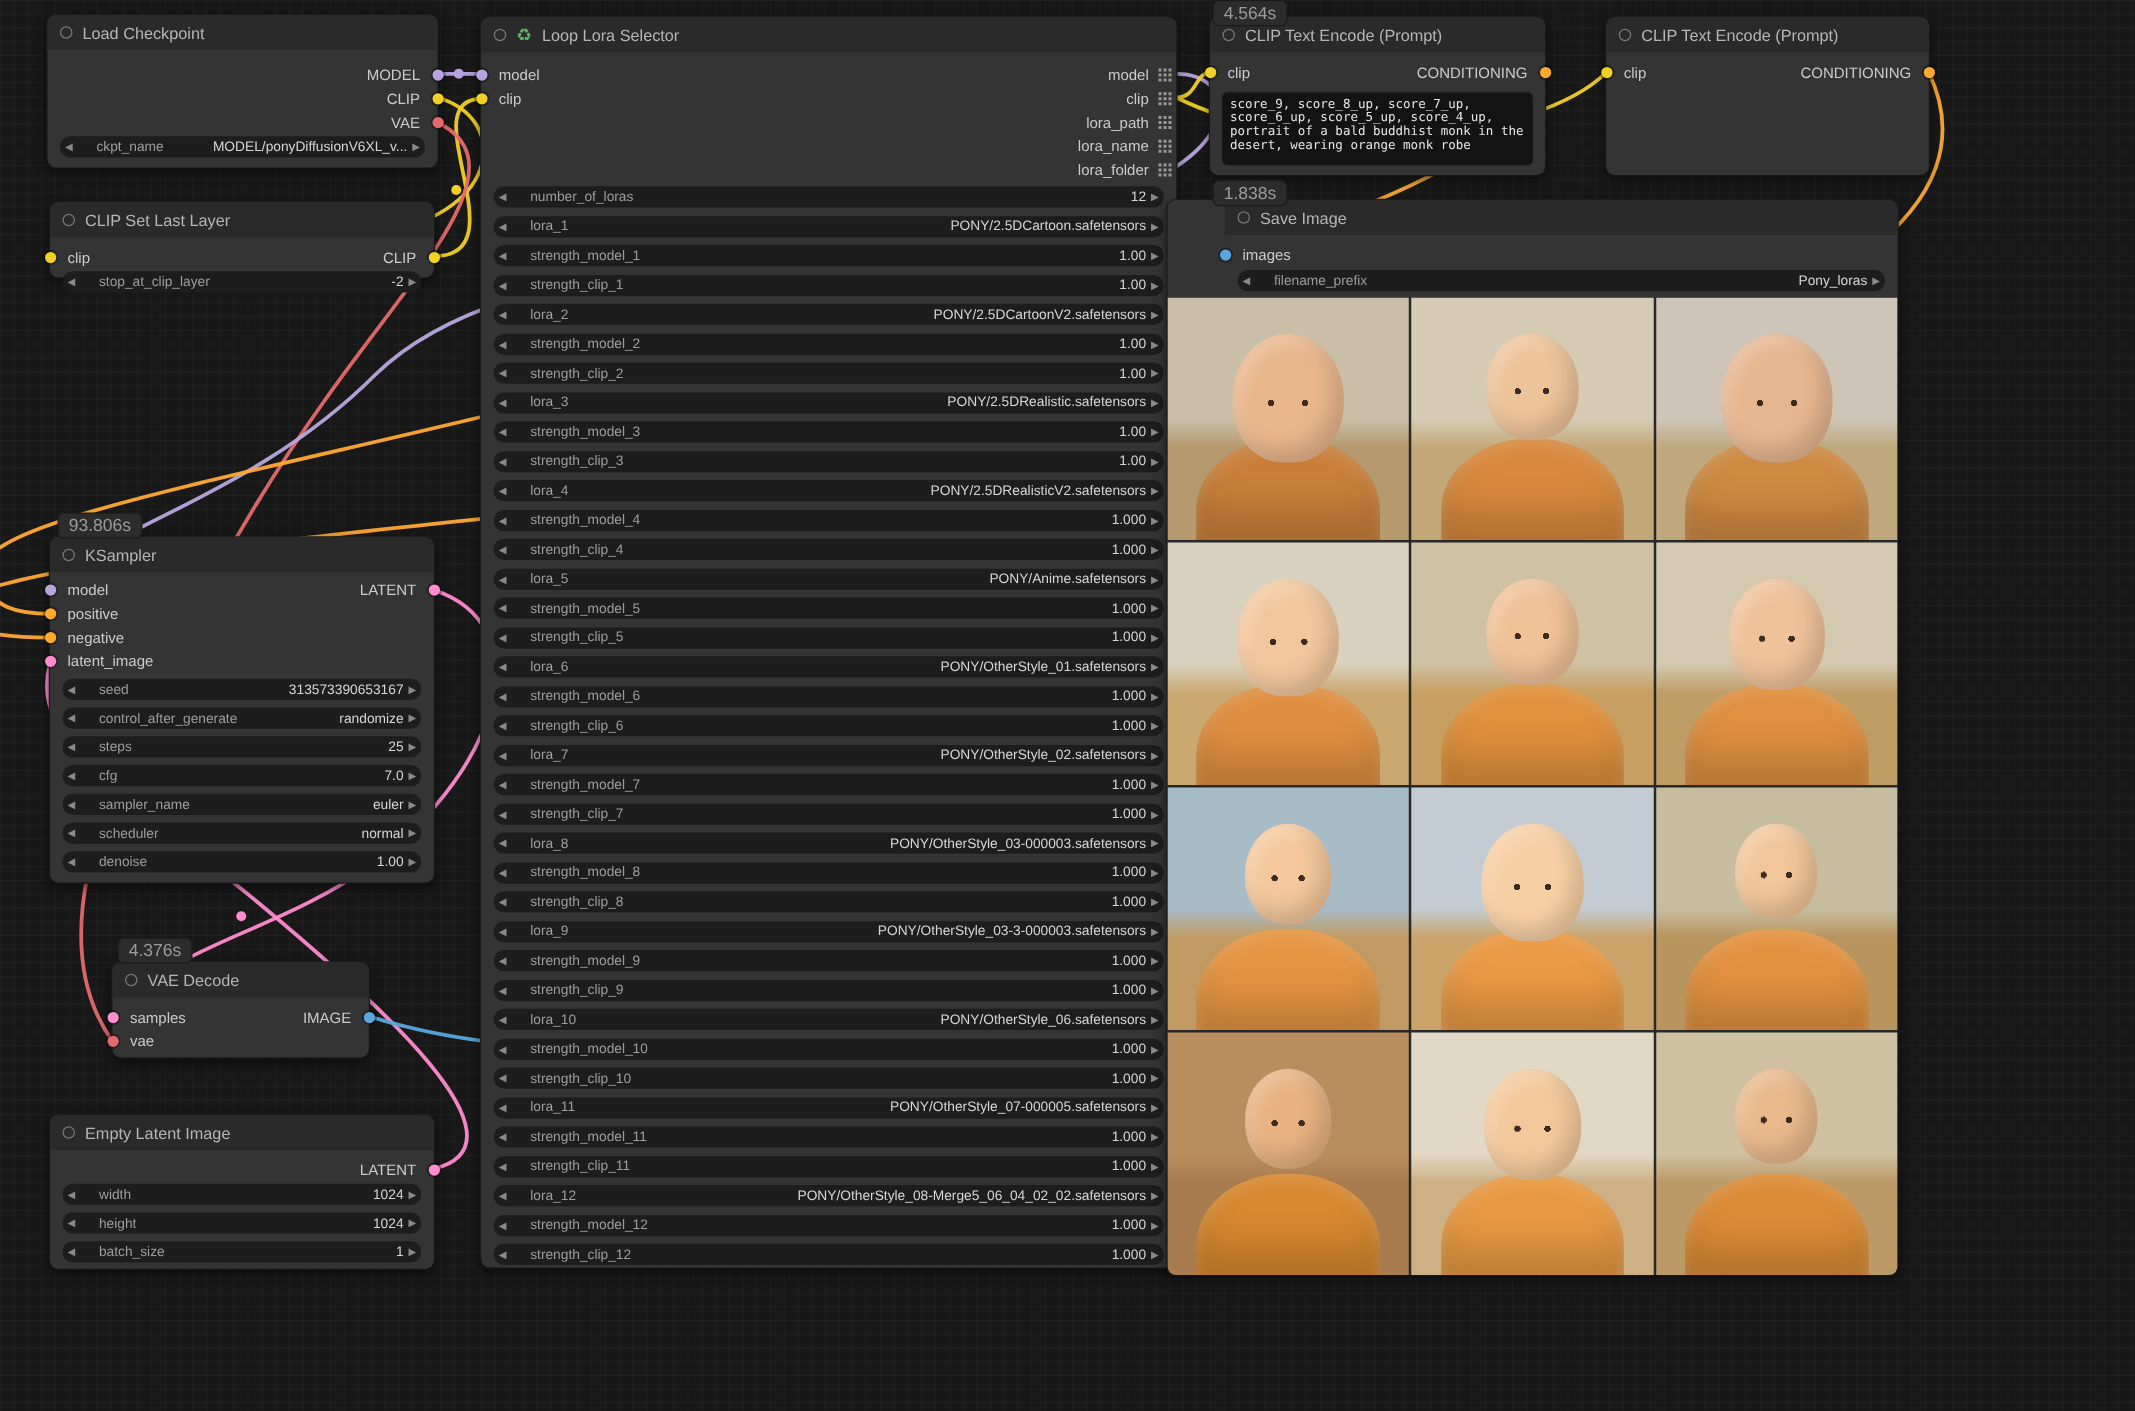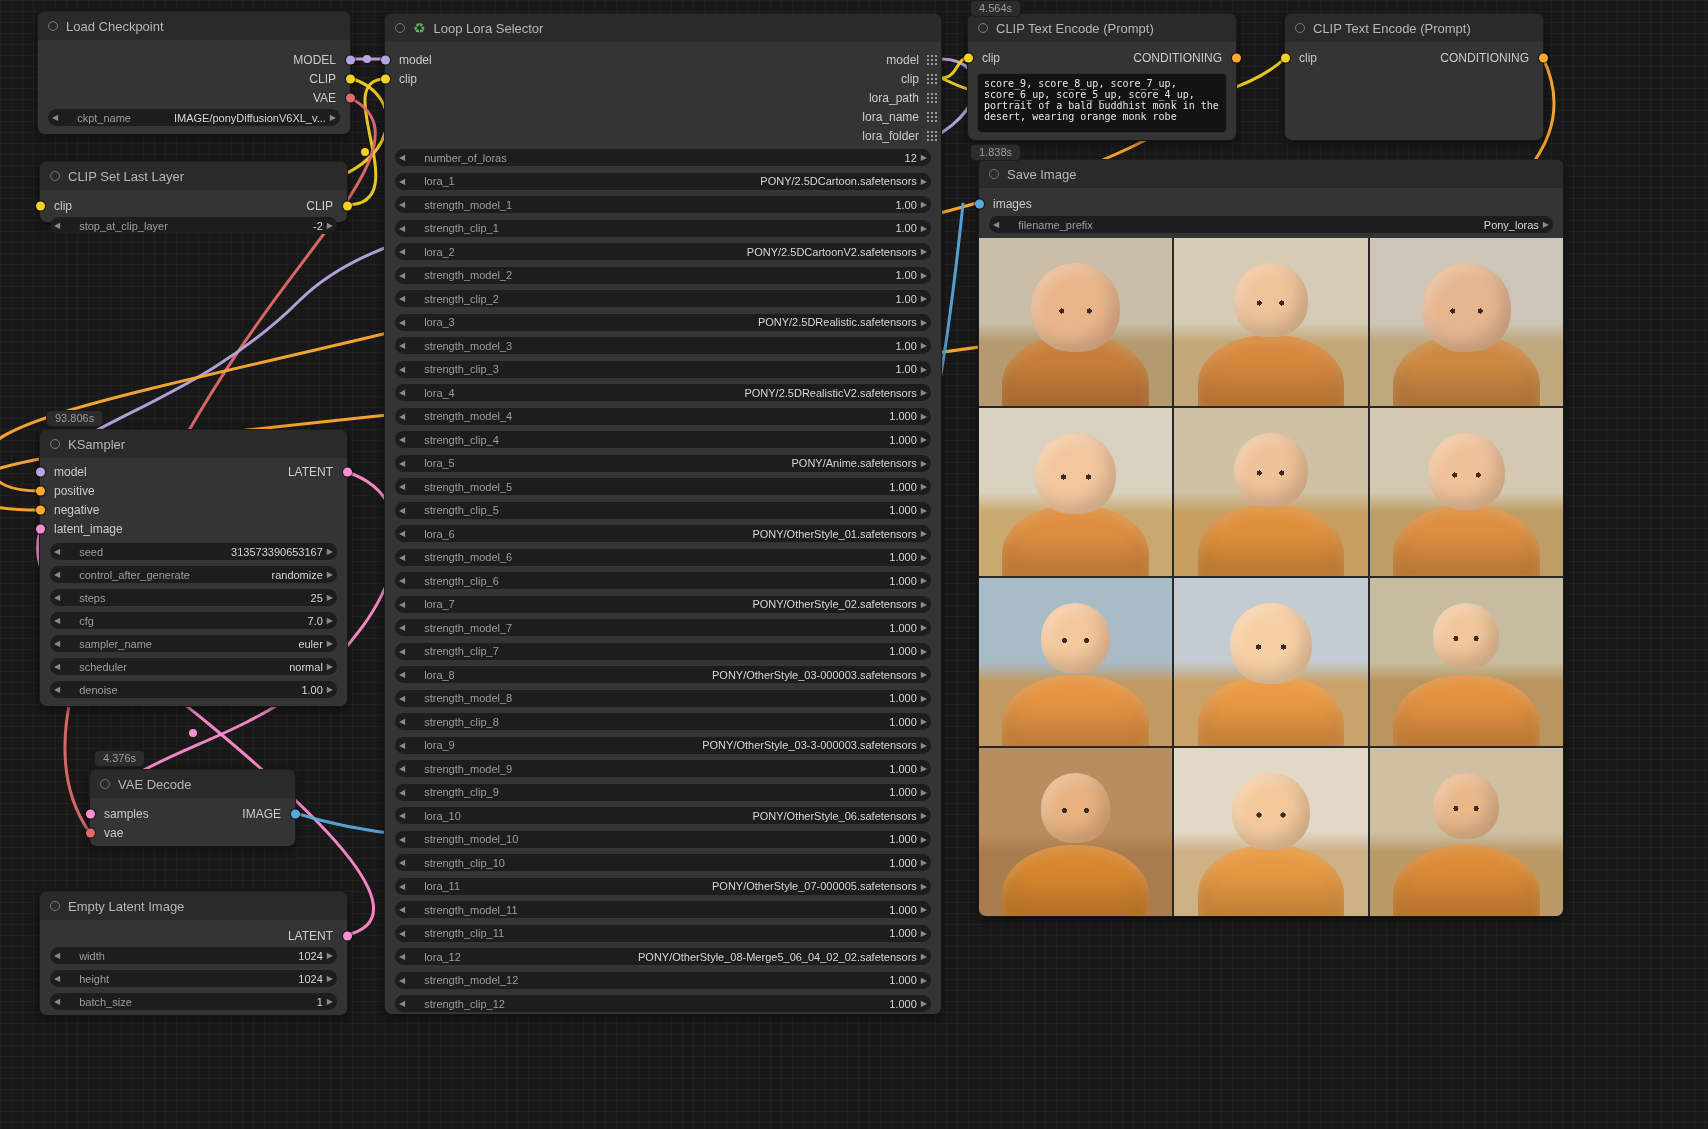--- a/index.html
+++ b/index.html
@@ -64,21 +64,21 @@
   .promptbox {
     position:absolute; left:10px; right:10px; top:60px; bottom:8px;
     background:#131313; border-radius:4px; padding:4px 6px;
     font-family:"DejaVu Sans Mono", monospace; font-size:10px; line-height:1.1;
     color:#e6e6e6; white-space:pre-wrap; overflow:hidden;
     box-shadow:0 0 0 1px #2c2c2c;
   }
 
   .time-badge {
     position:absolute; z-index:3; background:#2c2c2c; color:#9c9c9c;
-    font-size:11px; padding:1px 8px 2px; border-radius:4px;
+    font-size:14px; padding:1px 8px 2px; border-radius:4px;
     box-shadow:0 0 0 1px #1b1b1b; font-family:"Liberation Sans", sans-serif;
   }
 
   .gallery {
     position:absolute; left:0; right:0; top:78px; bottom:0;
     display:grid; gap:2px; background:#282828;
     border-radius:0 0 7px 7px; overflow:hidden;
   }
   .cell { position:relative; overflow:hidden; }
   .mbody {
@@ -142,21 +142,21 @@
         </div>
       <div class="iorow outonly">
           <span>VAE</span>
           <span class="dot vae out"></span>
         </div>
     </div>
     <div class="widgets" style="margin-top:2px;">
         <div class="widget">
           <div class="warr">◀</div>
           <div class="wlabel">ckpt_name</div>
-          <div class="wvalue">IMAGE/ponyDiffusionV6XL_v...</div>
+          <div class="wvalue">MODEL/ponyDiffusionV6XL_v...</div>
           <div class="warr">▶</div>
         </div>
       </div>
   </div>
 
   <div class="node" style="left:40px; top:162px; width:307px; height:60px;">
     <div class="ntitle">
       <span class="cdot"></span>
       <span>CLIP Set Last Layer</span>
     </div>
@@ -591,21 +591,21 @@
     <div style="margin-top:6px;">
       <div class="iorow both">
         <span>clip</span>
         <span>CONDITIONING</span>
         <span class="dot clip in"></span>
         <span class="dot conditioning out"></span>
       </div>
     </div>
   </div>
 
-  <div class="node" style="left:979px; top:160px; width:584px; height:756px;">
+  <div class="node" style="left:934px; top:160px; width:584px; height:860px;padding-left:46px;">
     <div class="ntitle">
       <span class="cdot"></span>
       <span>Save Image</span>
     </div>
     <div style="margin-top:6px;">
       <div class="iorow">
           <span>images</span>
           <span class="dot image in"></span>
         </div>
     </div>

